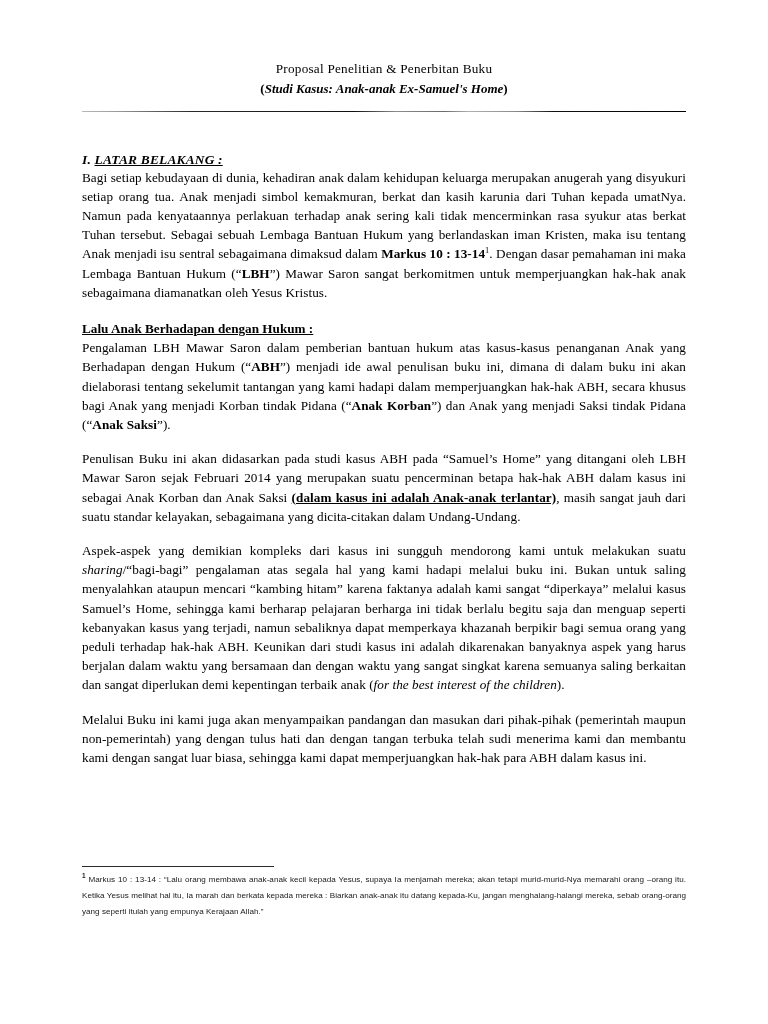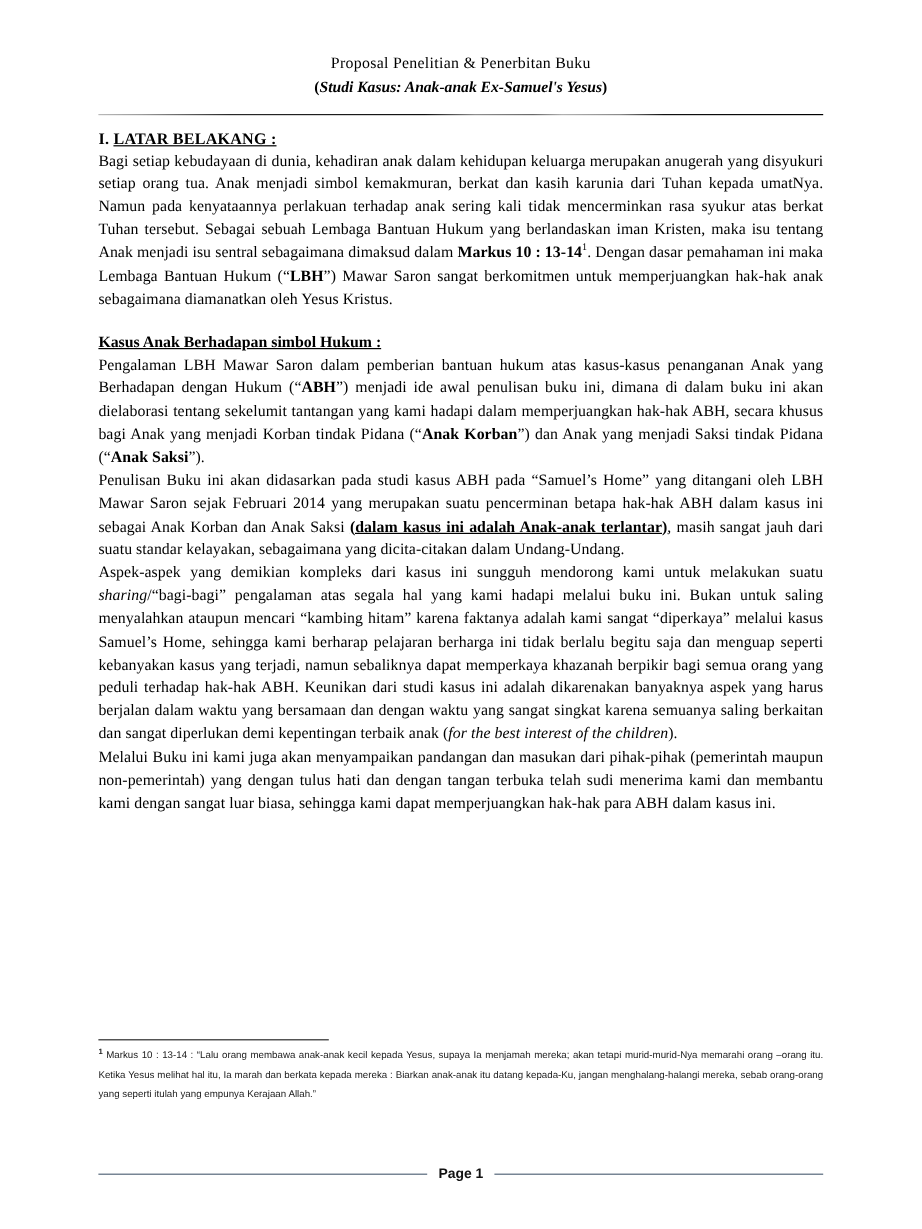--- a/index.html
+++ b/index.html
@@ -12,21 +12,21 @@
     height: 1024px;
     font-family: "Liberation Serif", "DejaVu Serif", serif;
     color: #000000;
     position: relative;
     overflow: hidden;
   }
   .page {
     width: 768px;
     height: 1024px;
     box-sizing: border-box;
-    padding: 44px 82px 0 82px;
+    padding: 60px 82px 0 82px;
     position: relative;
   }
 
   
   .doc-header {
     text-align: center;
     line-height: 1.32;
   }
   .hdr-line1 {
     font-size: 13.2px;
@@ -50,38 +50,39 @@
     margin-top: 13px;
     height: 1px;
     background: linear-gradient(to right,
         #b9b9b9 0%, #9a9a9a 6%, #2a2a2a 18%, #101010 45%,
         #8d8d8d 52%, #6a6a6a 60%, #b0b0b0 64%,
         #8a8a8a 72%, #111111 78%, #000000 100%);
   }
 
   
   .section-title {
-    margin-top: 12px;
+    margin-top: 40px;
     font-size: 13.4px;
     font-weight: bold;
     letter-spacing: 0.2px;
+    font-style: italic;
   }
   .section-title .num { text-decoration: none; }
   .section-title .u   { text-decoration: underline; }
 
   p.para {
     margin: 0;
     font-size: 13.2px;
     line-height: 1.455;
     text-align: justify;
     text-justify: inter-word;
     letter-spacing: 0.05px;
   }
   p.first-para { }
-  p.spaced { }
+  p.spaced { margin-top: 15px; }
   p.tight  { margin-top: 0px; }
 
   .sub-head {
     margin-top: 17px;
     font-size: 13.2px;
     font-weight: bold;
     text-decoration: underline;
     line-height: 1.45;
   }
 
@@ -141,42 +142,37 @@
     white-space: nowrap;
   }
 </style>
 </head>
 <body>
 
 <div class="page">
 
   <div class="doc-header">
     <div class="hdr-line1">Proposal Penelitian &amp; Penerbitan Buku</div>
-    <div class="hdr-line3"><span>(</span><span class="ital">Studi Kasus: Anak-anak Ex-Samuel's Yesus</span><span>)</span></div>
+    <div class="hdr-line3"><span>(</span><span class="ital">Studi Kasus: Anak-anak Ex-Samuel's Home</span><span>)</span></div>
   </div>
   <div class="header-rule"></div>
 
   <div class="section-title"><span class="num">I.</span> <span class="u">LATAR BELAKANG :</span></div>
 
   <p class="para first-para"><span>Bagi setiap kebudayaan di dunia, kehadiran anak dalam kehidupan keluarga merupakan anugerah yang disyukuri setiap orang tua. Anak menjadi simbol kemakmuran, berkat dan kasih karunia dari Tuhan kepada umatNya. Namun pada kenyataannya perlakuan terhadap anak sering kali tidak mencerminkan rasa syukur atas berkat Tuhan tersebut. Sebagai sebuah Lembaga Bantuan Hukum yang berlandaskan iman Kristen, maka isu tentang Anak menjadi isu sentral sebagaimana dimaksud dalam </span><b class="bold">Markus 10 : 13-14</b><sup class="fn">1</sup><span>. Dengan dasar pemahaman ini maka Lembaga Bantuan Hukum (“</span><b class="bold">LBH</b><span>”) Mawar Saron sangat berkomitmen untuk memperjuangkan hak-hak anak sebagaimana diamanatkan oleh Yesus Kristus.</span></p>
 
-  <div class="sub-head">Kasus Anak Berhadapan simbol Hukum :</div>
+  <div class="sub-head">Lalu Anak Berhadapan dengan Hukum :</div>
 
   <p class="para tight"><span>Pengalaman LBH Mawar Saron dalam pemberian bantuan hukum atas kasus-kasus penanganan Anak yang Berhadapan dengan Hukum (“</span><b class="bold">ABH</b><span>”) menjadi ide awal penulisan buku ini, dimana di dalam buku ini akan dielaborasi tentang sekelumit tantangan yang kami hadapi dalam memperjuangkan hak-hak ABH, secara khusus bagi Anak yang menjadi Korban tindak Pidana (“</span><b class="bold">Anak Korban</b><span>”) dan Anak yang menjadi Saksi tindak Pidana (“</span><b class="bold">Anak Saksi</b><span>”).</span></p>
 
   <p class="para spaced"><span>Penulisan Buku ini akan didasarkan pada studi kasus ABH pada “Samuel’s Home” yang ditangani oleh LBH Mawar Saron sejak Februari 2014 yang merupakan suatu pencerminan betapa hak-hak ABH dalam kasus ini sebagai Anak Korban dan Anak Saksi </span><span class="bu">(dalam kasus ini adalah Anak-anak terlantar)</span><span>, masih sangat jauh dari suatu standar kelayakan, sebagaimana yang dicita-citakan dalam Undang-Undang.</span></p>
 
   <p class="para spaced"><span>Aspek-aspek yang demikian kompleks dari kasus ini sungguh mendorong kami untuk melakukan suatu </span><i class="ital">sharing</i><span>/“bagi-bagi” pengalaman atas segala hal yang kami hadapi melalui buku ini. Bukan untuk saling menyalahkan ataupun mencari “kambing hitam” karena faktanya adalah kami sangat “diperkaya” melalui kasus Samuel’s Home, sehingga kami berharap pelajaran berharga ini tidak berlalu begitu saja dan menguap seperti kebanyakan kasus yang terjadi, namun sebaliknya dapat memperkaya khazanah berpikir bagi semua orang yang peduli terhadap hak-hak ABH. Keunikan dari studi kasus ini adalah dikarenakan banyaknya aspek yang harus berjalan dalam waktu yang bersamaan dan dengan waktu yang sangat singkat karena semuanya saling berkaitan dan sangat diperlukan demi kepentingan terbaik anak (</span><i class="ital">for the best interest of the children</i><span>).</span></p>
 
   <p class="para spaced">Melalui Buku ini kami juga akan menyampaikan pandangan dan masukan dari pihak-pihak (pemerintah maupun non-pemerintah) yang dengan tulus hati dan dengan tangan terbuka telah sudi menerima kami dan membantu kami dengan sangat luar biasa, sehingga kami dapat memperjuangkan hak-hak para ABH dalam kasus ini.</p>
 
   <div class="footnote-zone">
     <div class="footnote-rule"></div>
     <div class="footnote"><sup>1</sup> <span>Markus 10 : 13-14 : “Lalu orang membawa anak-anak kecil kepada Yesus, supaya Ia menjamah mereka; akan tetapi murid-murid-Nya memarahi orang –orang itu. Ketika Yesus melihat hal itu, Ia marah dan berkata kepada mereka : Biarkan anak-anak itu datang kepada-Ku, jangan menghalang-halangi mereka, sebab orang-orang yang seperti itulah yang empunya Kerajaan Allah.”</span></div>
   </div>
 
-  <div class="doc-footer">
-    <div class="footer-rule"></div>
-    <div class="footer-page">Page 1</div>
-    <div class="footer-rule"></div>
-  </div>
 
 </div>
 
 </body></html>

